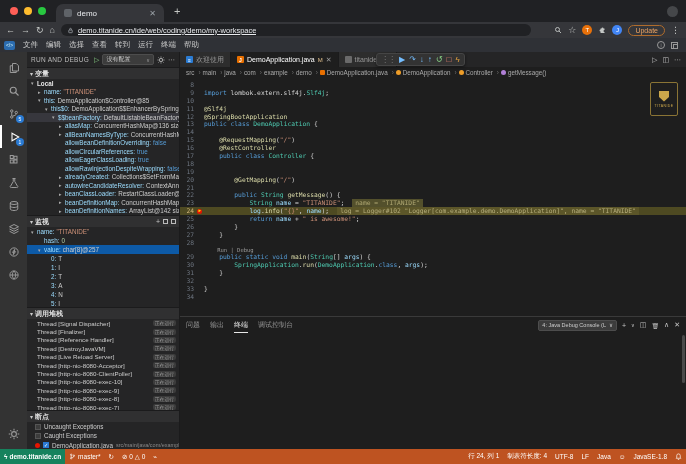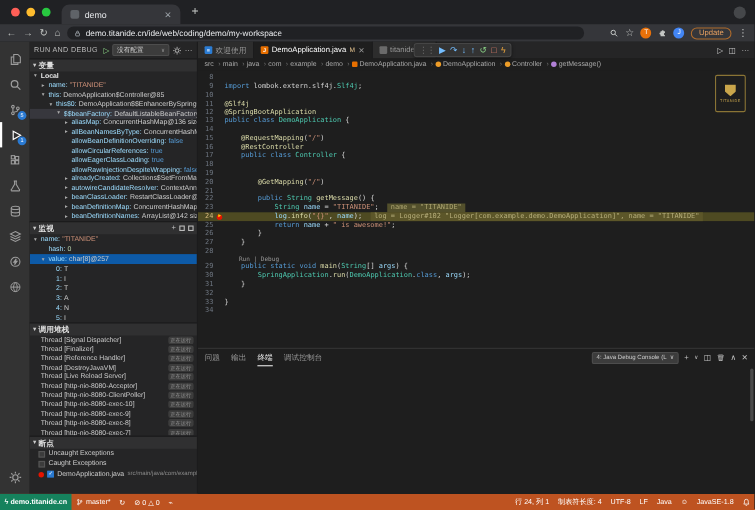--- a/index.html
+++ b/index.html
@@ -15,21 +15,21 @@
   .btab{height:18px;margin-top:4px;background:#35363a;border-radius:7px 7px 0 0;display:flex;align-items:center;
     padding:0 8px;width:108px;color:#e8eaed;font-size:8px;gap:5px;}
   .favicon{width:8px;height:8px;background:#5f6368;border-radius:2px;flex:none;}
   .btab .close{margin-left:auto;color:#9aa0a6;font-size:8px;}
   .newtab{color:#c4c7c5;font-size:11px;margin-left:10px;}
   .tabstrip-right{margin-left:auto;margin-right:8px;width:11px;height:11px;border-radius:50%;background:#45474a;}
   .toolbar{height:16px;background:#35363a;display:flex;align-items:center;padding:0 6px;gap:6px;flex:none;}
   .navic{color:#c4c7c5;font-size:9px;line-height:1;}
   .omnibox{flex:1;height:12px;background:#202124;border-radius:6px;display:flex;align-items:center;
     padding:0 6px;gap:4px;max-width:470px;}
-  .omnibox .url{color:#e8eaed;font-size:7.5px;white-space:nowrap;overflow:hidden;}
+  .omnibox .url{color:#e8eaed;font-size:7.5px;white-space:nowrap;overflow:hidden;text-decoration:underline;}
   .tb-icons{display:flex;align-items:center;gap:6px;margin-left:auto;}
   .avatar{width:10px;height:10px;border-radius:50%;color:#fff;font-size:6px;display:flex;align-items:center;justify-content:center;}
   .av-orange{background:#e8710a}.av-blue{background:#4285f4}
   .update-btn{border:1px solid #b06c2c;color:#eba261;font-size:7px;border-radius:8px;padding:1px 6px;}
   svg.ic{display:block;}
 
   
   .vscode{flex:1;display:flex;flex-direction:column;background:#1e1e1e;min-height:0;}
   .menubar{height:14px;background:#2f3136;display:flex;align-items:center;padding:0 4px;gap:1px;flex:none;}
   .applogo{width:11px;height:9px;background:#2b6cb0;border-radius:2px;color:#dff;font-size:5px;
@@ -204,20 +204,38 @@
           <path d="M5 5h2a2 2 0 114 0h2v3a2 2 0 100 4v2H5v-3a2 2 0 110-4z"></path>
           </svg>
       </span>
       <span class="avatar av-blue">J</span>
       <span class="update-btn">Update</span>
       <span class="navic">⋮</span>
     </div>
   </div>
 
   <div class="vscode">
+    <div class="menubar">
+      <span class="applogo">&lt;/&gt;</span>
+      <span style="display:flex">
+
+      <span class="menu-item">文件</span>
+          <span class="menu-item">编辑</span>
+          <span class="menu-item">选择</span>
+          <span class="menu-item">查看</span>
+          <span class="menu-item">转到</span>
+          <span class="menu-item">运行</span>
+          <span class="menu-item">终端</span>
+          <span class="menu-item">帮助</span>
+        </span>
+      <span class="menubar-right">
+        <span class="circ-i">i</span>
+        <span class="box-i"></span>
+      </span>
+    </div>
 
     <div class="workbench">
 
       <div class="activitybar">
         <span class="ab-item">
           <svg class="ic" width="12" height="12" viewBox="0 0 16 16" fill="none" stroke="currentColor" stroke-width="1.3">
             <path d="M6 2h5l3 3v7H6z"></path>
               <path d="M6 5H3v9h8v-2"></path>
             </svg>
         </span>

